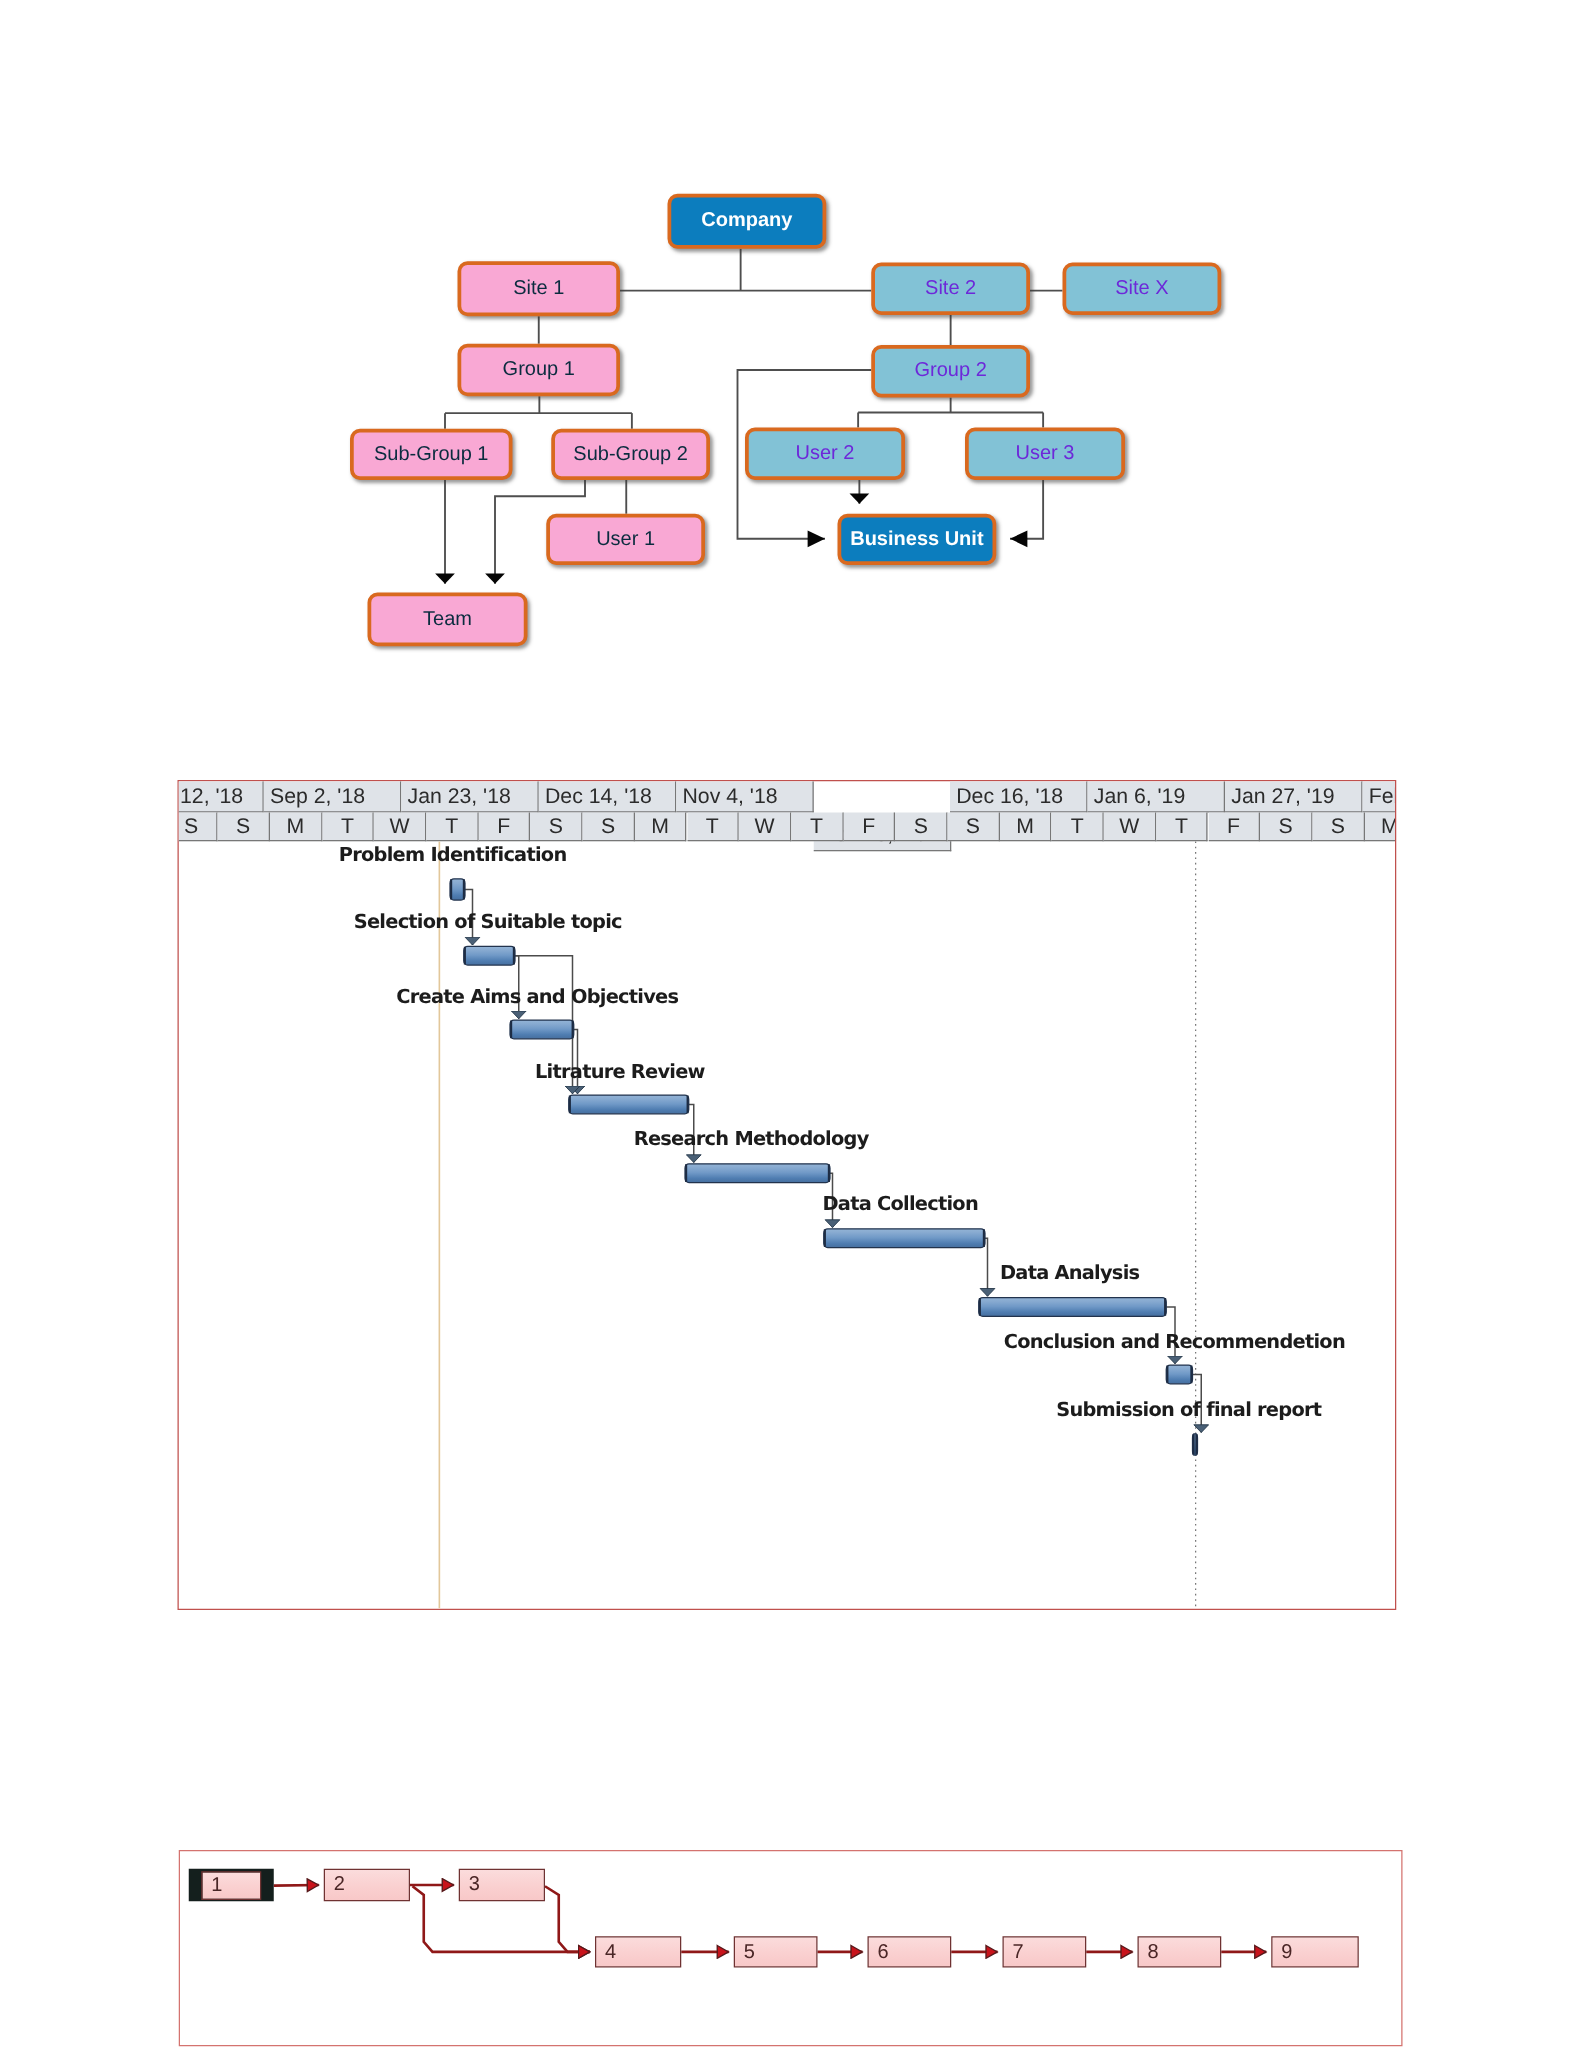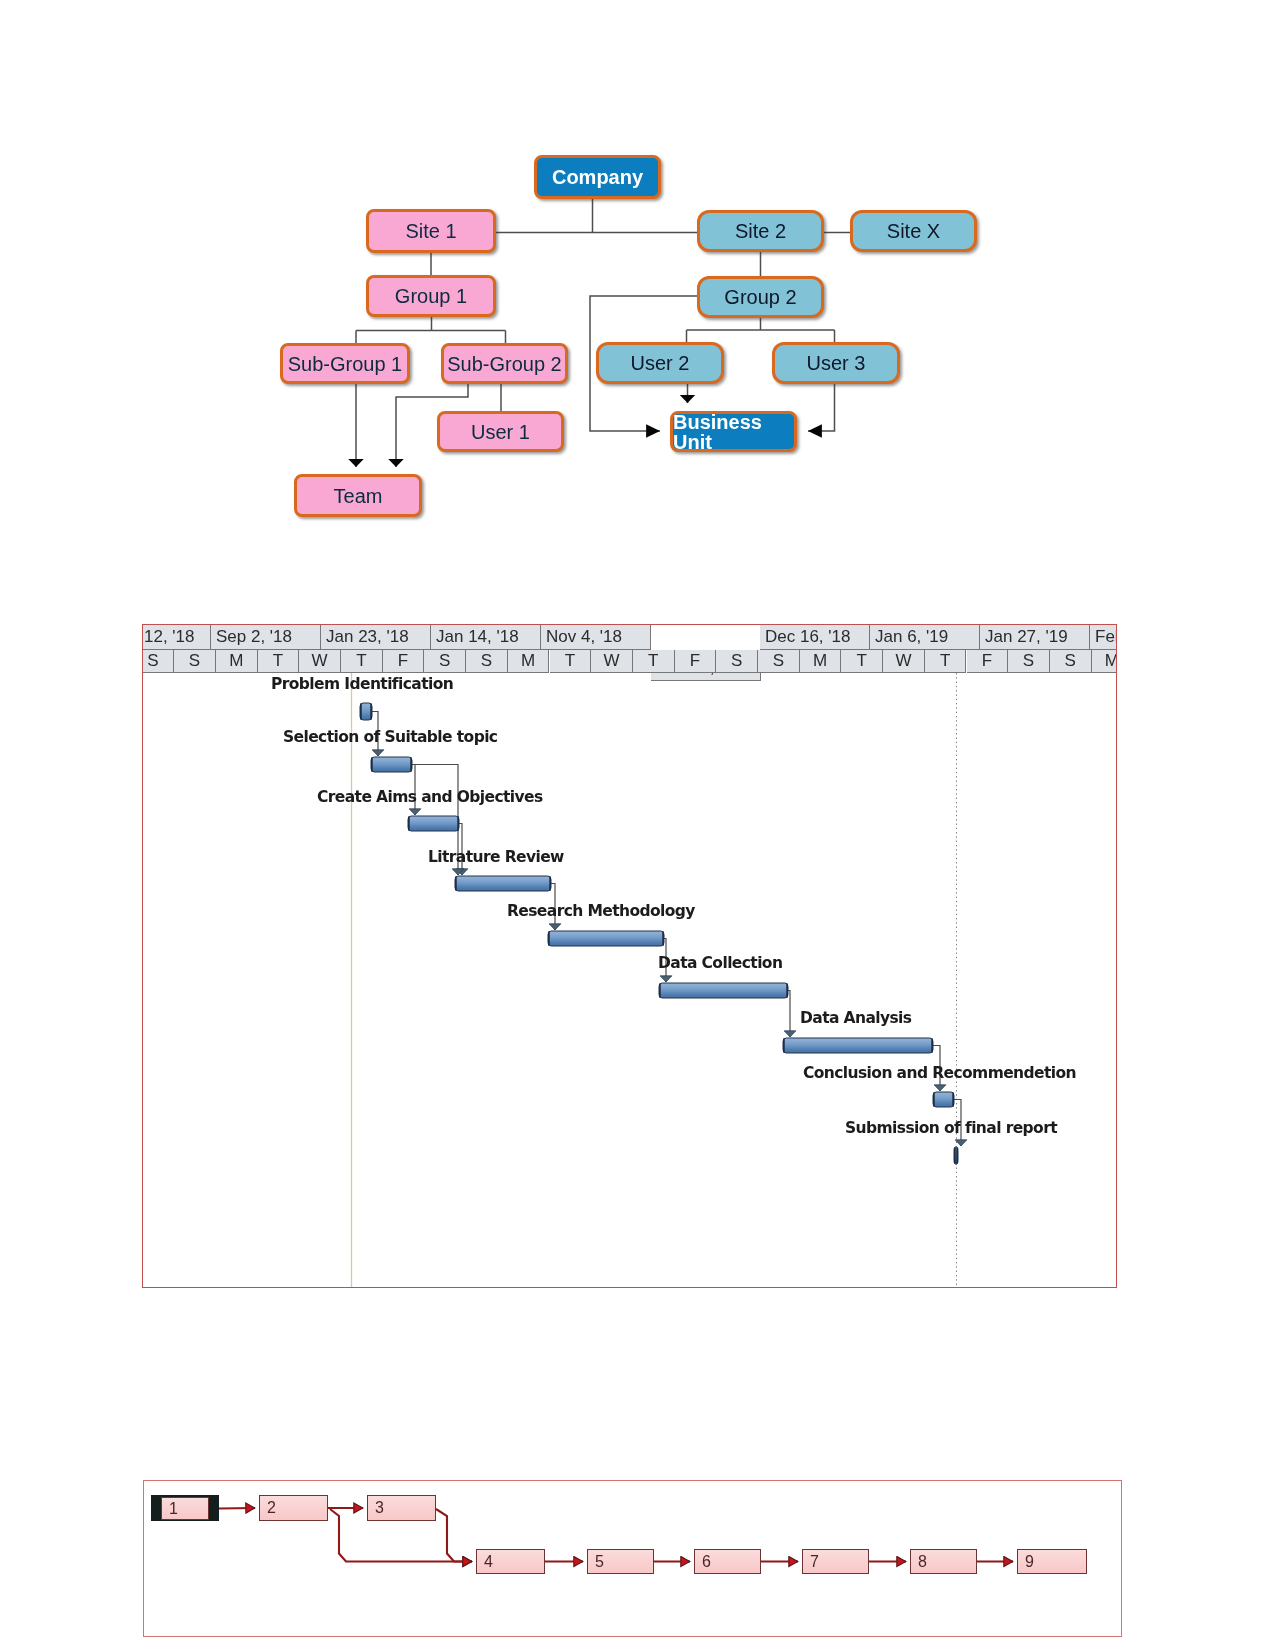--- a/index.html
+++ b/index.html
@@ -5,25 +5,25 @@
 <style>
   html,body{margin:0;padding:0;}
   body{width:1275px;height:1650px;background:#ffffff;font-family:"Liberation Sans",sans-serif;overflow:hidden;position:relative;}
   .page{position:absolute;left:0;top:0;width:1275px;height:1650px;}
 
   
   #orgchart{position:absolute;left:0;top:0;width:1275px;height:560px;}
   #orgsvg{position:absolute;left:0;top:0;}
   .node{position:absolute;box-sizing:border-box;border:3.2px solid #d9691f;border-radius:8px;
         display:flex;align-items:center;justify-content:center;
-        font-family:"Liberation Sans",sans-serif;font-size:20px;font-weight:400;
+        font-family:"Liberation Sans",sans-serif;font-size:16px;font-weight:400;
         box-shadow:2px 2px 3px rgba(55,55,55,0.50);line-height:1;}
   .node.dark{background:#0c7dbe;color:#ffffff;font-weight:700;}
   .node.mid{background:#f9a8d4;color:#0b2c3f;}
-  .node.light{background:#82c2d6;color:#0f172a;border-radius:12px;}
+  .node.light{background:#82c2d6;color:#6d28d9;}
 
   
   #gantt{position:absolute;left:142px;top:624px;width:975px;height:664px;
          box-sizing:border-box;border:1.2px solid #c0504d;background:#ffffff;overflow:hidden;}
   .monthrow{position:absolute;left:0;top:0;height:16px;width:100%;}
   .dayrow{position:absolute;left:0;top:25px;height:23px;width:100%;}
   .mcell{position:absolute;top:0;height:25px;box-sizing:border-box;
          background:#dfe3e8;border-right:1px solid #777;border-bottom:1px solid #777;
          font-family:"Liberation Sans",sans-serif;font-size:17px;color:#2b2b2b;
          display:flex;align-items:center;padding-left:5px;white-space:nowrap;overflow:hidden;}
@@ -123,21 +123,21 @@
           <span>Team</span>
         </div>
       </div>
   </div>
 
   <div id="gantt">
     <div class="monthrow" id="gantt-months">
         <div class="mcell" style="left: -4px; width: 72px;">12, '18</div>
         <div class="mcell" style="left: 68px; width: 110px;">Sep 2, '18</div>
         <div class="mcell" style="left: 178px; width: 110px;">Jan 23, '18</div>
-        <div class="mcell" style="left: 288px; width: 110px;">Jan 14, '18</div>
+        <div class="mcell" style="left: 288px; width: 110px;">Dec 14, '18</div>
         <div class="mcell" style="left: 398px; width: 110px;">Nov 4, '18</div>
         <div class="mcell" style="left: 508px; width: 110px; margin-top: 31px;">Nov 25, '18</div>
         <div class="mcell" style="left: 617px; width: 110px;">Dec 16, '18</div>
         <div class="mcell" style="left: 727px; width: 110px;">Jan 6, '19</div>
         <div class="mcell" style="left: 837px; width: 110px;">Jan 27, '19</div>
         <div class="mcell" style="left: 947px; width: 110px;">Feb</div>
       </div>
     <div class="dayrow" id="gantt-days">
         <div class="dcell" style="left: -10.5px; width: 41.7px;">S</div>
         <div class="dcell" style="left: 31.2px; width: 41.7px;">S</div>

